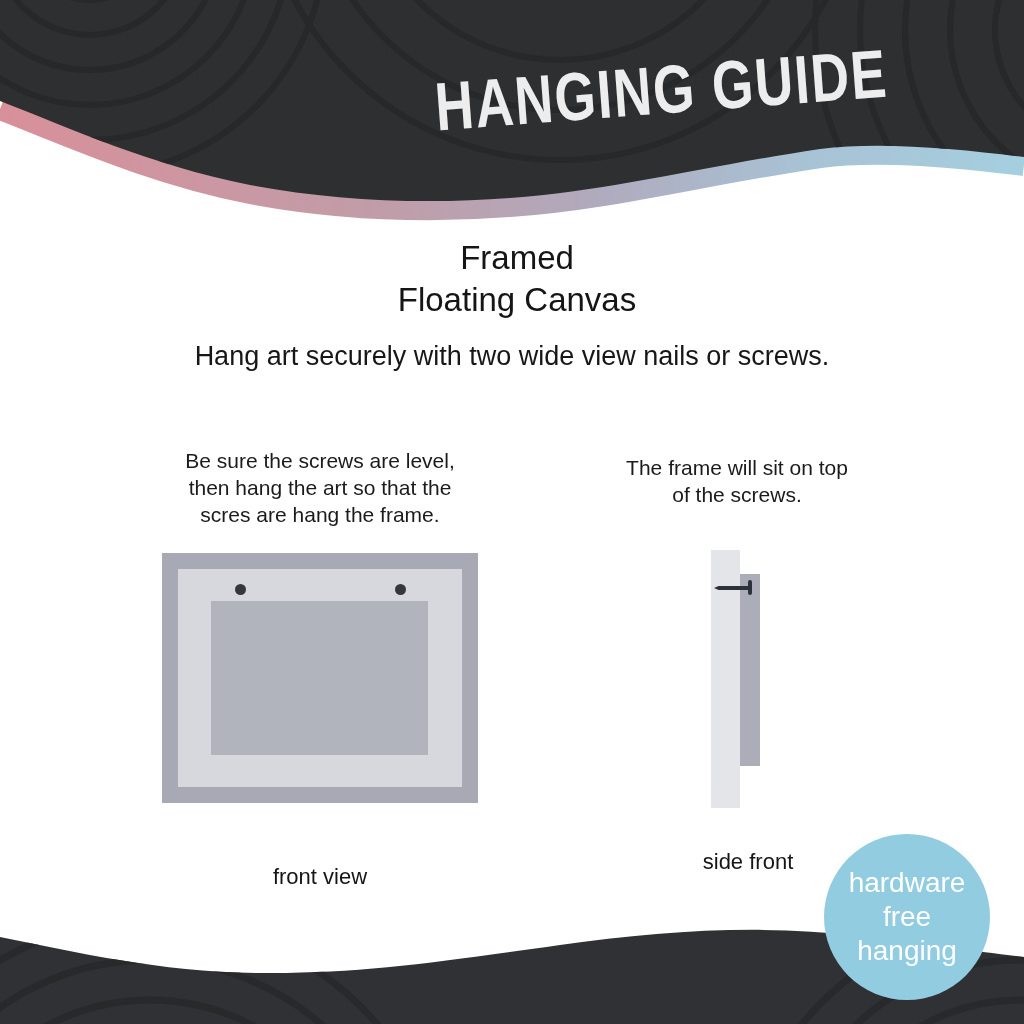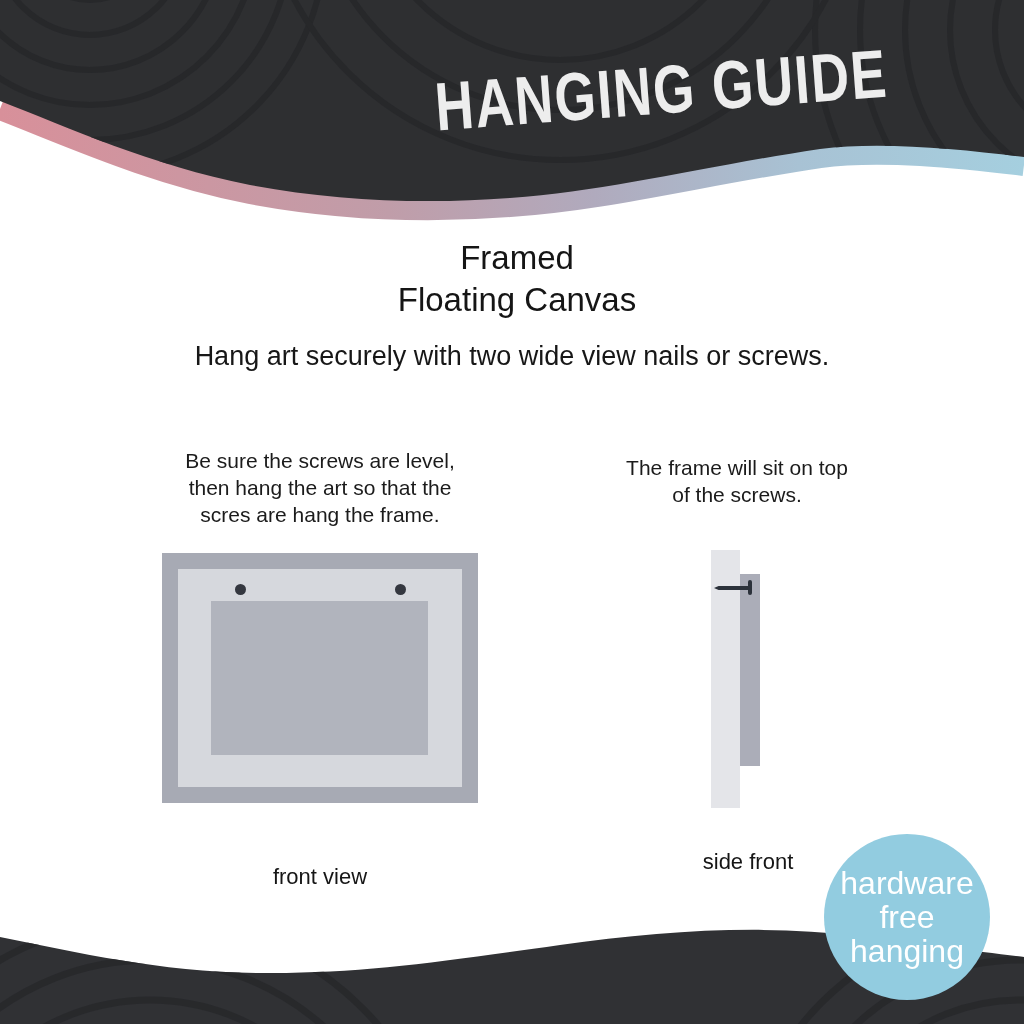--- a/index.html
+++ b/index.html
@@ -98,21 +98,21 @@
   .nail-head{
     position:absolute;left:34px;top:1px;width:4px;height:15px;border-radius:2px;
     background:var(--color-nail-dark,#2c323b);
   }
 
   
   .badge-circle{
     position:absolute;left:824px;top:834px;width:166px;height:166px;border-radius:50%;
     background:var(--color-badge-blue,#92cce0);z-index:6;
     display:flex;flex-direction:column;align-items:center;justify-content:center;
-    color:#ffffff;font-size:32px;line-height:34px;text-align:left;
+    color:#ffffff;font-size:28px;line-height:34px;text-align:left;
   }
 
   
   .footer-svg{position:absolute;left:0;top:900px;width:1024px;height:124px;z-index:1;}
   .footer-dark-path{fill:var(--color-footer-dark,#303134);}
 </style>
 </head>
 <body>
 
 <div class="page">

